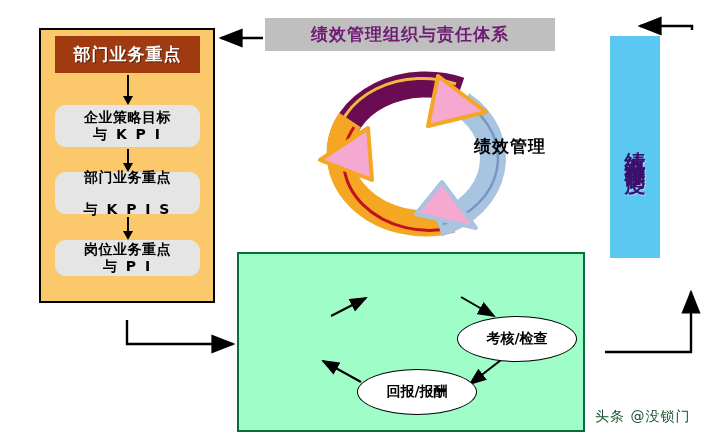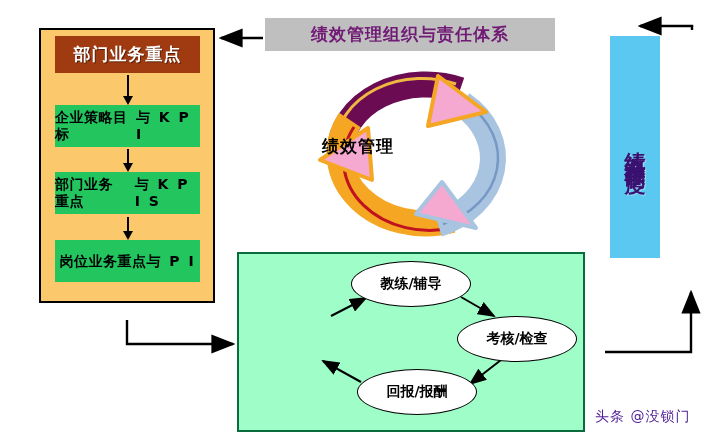--- a/index.html
+++ b/index.html
@@ -12,28 +12,28 @@
     background:#FBC96B;border:2px solid #000000;box-sizing:border-box;
   }
   .strategy-box{
     position:absolute;left:55px;top:36px;width:145px;height:37px;
     background:#A03A10;display:flex;align-items:center;justify-content:center;
     color:#ffffff;font-size:17px;font-weight:bold;letter-spacing:1px;
     text-shadow:1px 1px 0 rgba(0,0,0,.45);
   }
   .kpi-box{
     position:absolute;left:55px;width:145px;
-    background:#22c55e;display:flex;flex-direction:row;align-items:center;
+    background:#e5e5e5;display:flex;flex-direction:column;align-items:center;
     justify-content:center;color:#000000;font-size:14px;font-weight:bold;
-    line-height:1.18;letter-spacing:.5px;
+    line-height:1.18;letter-spacing:.5px;border-radius:11px;
   }
   .kpi-box .l2{letter-spacing:2px;}
   #kpi1{top:105px;height:42px;}
   #kpi2{top:172px;height:42px;gap:15px;}
-  #kpi3{top:240px;height:42px;}
+  #kpi3{top:240px;height:36px;}
 
   
   .varrow{position:absolute;width:2px;background:#000;}
   .varrow:after{
     content:"";position:absolute;left:-4px;bottom:-8px;width:0;height:0;
     border-left:5px solid transparent;border-right:5px solid transparent;
     border-top:9px solid #000;
   }
 
   
@@ -68,27 +68,27 @@
   #oval-coach{left:112px;top:7px;width:118px;height:44px;}
   #oval-assess{left:218px;top:62px;width:118px;height:44px;text-align:right;}
   #oval-reward{left:118px;top:115px;width:118px;height:44px;}
 
   
   #wires{position:absolute;left:0;top:0;width:720px;height:442px;pointer-events:none;}
 
   
   #cycle{position:absolute;left:310px;top:68px;width:232px;height:180px;}
   .cycle-label{
-    position:absolute;left:322px;top:135px;width:232px;text-align:left;
+    position:absolute;left:314px;top:135px;width:232px;text-align:right;
     font-size:17px;font-weight:bold;color:#000;letter-spacing:1px;
   }
 
   
   .watermark{
-    position:absolute;left:595px;top:408px;font-size:14px;color:#4c1d95;
+    position:absolute;left:595px;top:408px;font-size:14px;color:#14532d;
     letter-spacing:1px;white-space:nowrap;
   }
 </style>
 </head>
 <body>
 
 <div id="canvas">
 
   <svg id="wires" viewBox="0 0 720 442">
     <defs>
@@ -165,23 +165,20 @@
         <marker id="ah2" markerWidth="9" markerHeight="7" refX="8" refY="3.5" orient="auto">
           <polygon points="0,0 9,3.5 0,7" fill="#000"></polygon>
         </marker>
       </defs>
       <line x1="92" y1="62" x2="127" y2="44" stroke="#000" stroke-width="2" marker-end="url(#ah2)"></line>
       <line x1="222" y1="43" x2="255" y2="62" stroke="#000" stroke-width="2" marker-end="url(#ah2)"></line>
       <line x1="262" y1="106" x2="231" y2="130" stroke="#000" stroke-width="2" marker-end="url(#ah2)"></line>
       <line x1="122" y1="128" x2="84" y2="107" stroke="#000" stroke-width="2" marker-end="url(#ah2)"></line>
     </svg>
 
-    <div class="oval" id="oval-coach">
-      <span>教练/辅导</span>
-    </div>
     <div class="oval" id="oval-assess">
       <span>考核/检查</span>
     </div>
     <div class="oval" id="oval-reward">
       <span>回报/报酬</span>
     </div>
   </div>
 
   <div class="watermark">头条 @没锁门</div>
 

